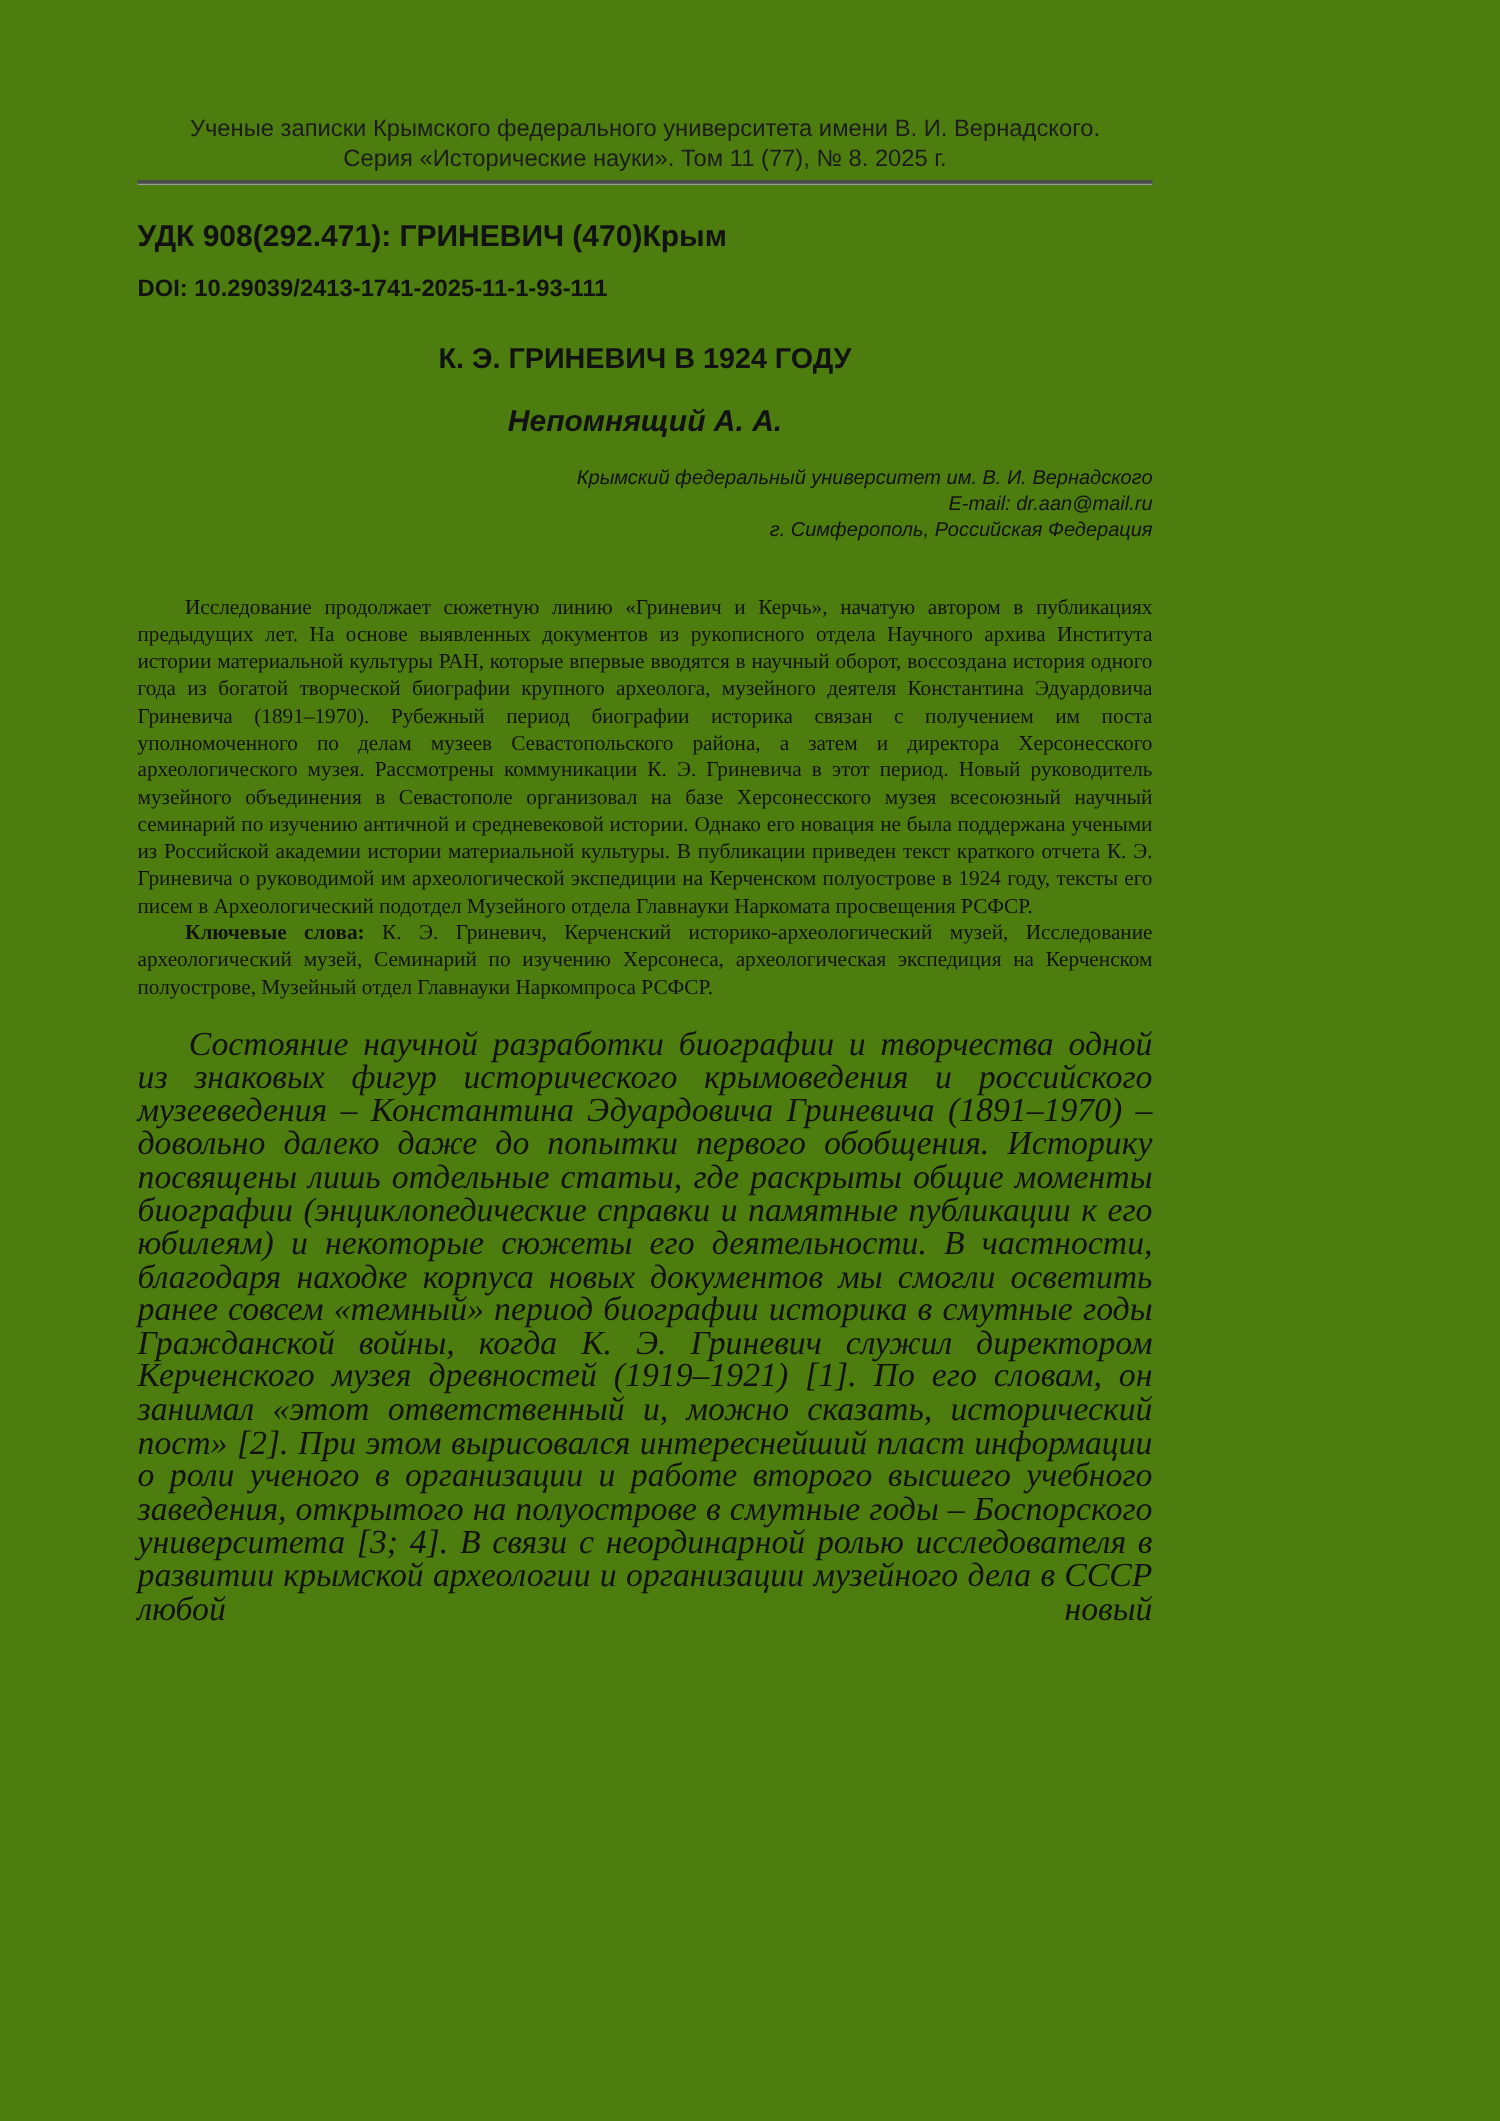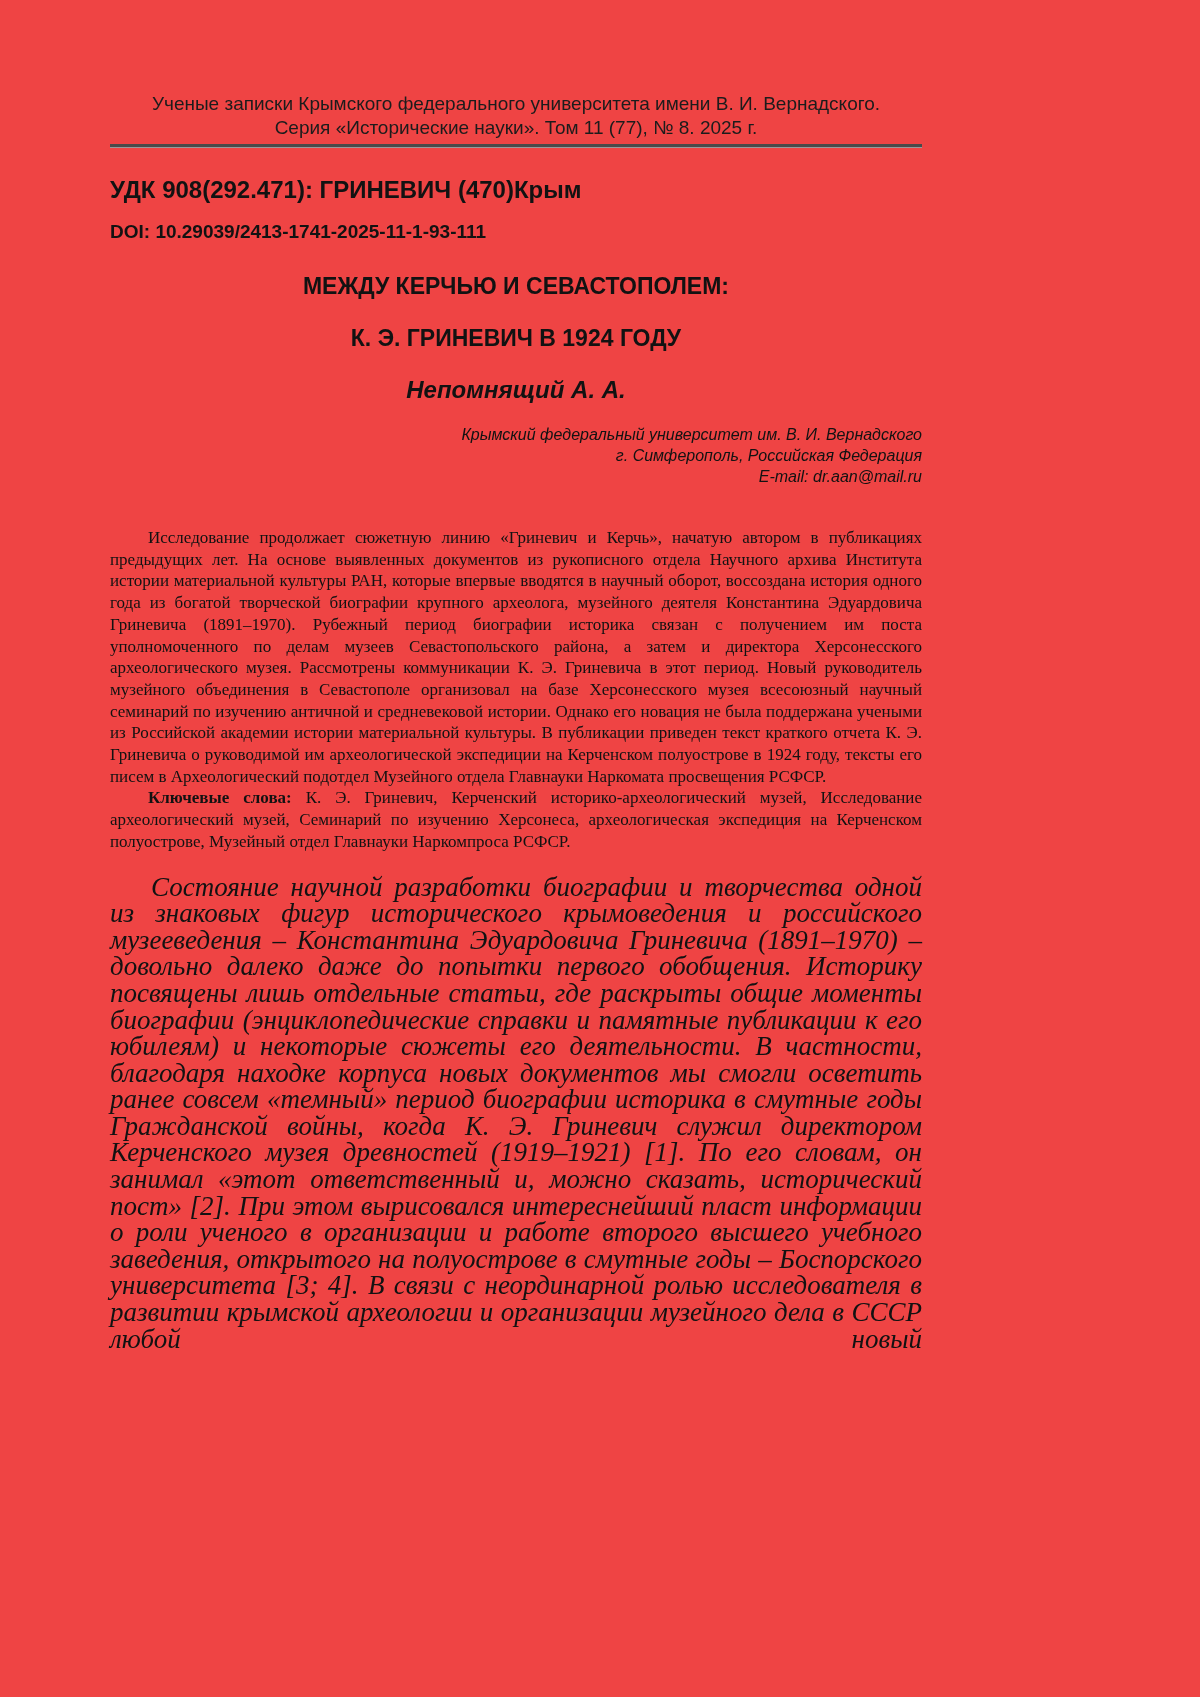--- a/index.html
+++ b/index.html
@@ -4,21 +4,21 @@
 <style>
   html, body {
     margin: 0;
     padding: 0;
     background: #ffffff;
   }
   .page {
     position: relative;
     width: 1200px;
     height: 1697px;
-    background: #ef4444;
+    background: #4d7c0f;
     color: #121212;
     overflow: hidden;
   }
   .content {
     position: absolute;
     left: 110px;
     top: 0;
     width: 812px;
   }
   
@@ -120,30 +120,29 @@
       <div>Серия «Исторические науки». Том 11 (77), № 8. 2025 г.</div>
     </div>
 
     <div class="header-rule"></div>
 
     <div class="udc">УДК 908(292.471): ГРИНЕВИЧ (470)Крым</div>
 
     <div class="doi">DOI: 10.29039/2413-1741-2025-11-1-93-111</div>
 
     <h1 class="title">
-      <div class="title-line1">МЕЖДУ КЕРЧЬЮ И СЕВАСТОПОЛЕМ:</div>
       <div class="title-line2">К. Э. ГРИНЕВИЧ В 1924 ГОДУ</div>
     </h1>
 
     <div class="author">Непомнящий А. А.</div>
 
     <div class="affiliation">
       <div>Крымский федеральный университет им. В. И. Вернадского</div>
+      <div>E-mail: dr.aan@mail.ru</div>
       <div>г. Симферополь, Российская Федерация</div>
-      <div>E-mail: dr.aan@mail.ru</div>
     </div>
 
     <p class="abstract">Исследование продолжает сюжетную линию «Гриневич и Керчь», начатую автором в публикациях предыдущих лет. На основе выявленных документов из рукописного отдела Научного архива Института истории материальной культуры РАН, которые впервые вводятся в научный оборот, воссоздана история одного года из богатой творческой биографии крупного археолога, музейного деятеля Константина Эдуардовича Гриневича (1891–1970). Рубежный период биографии историка связан с получением им поста уполномоченного по делам музеев Севастопольского района, а затем и директора Херсонесского археологического музея. Рассмотрены коммуникации К. Э. Гриневича в этот период. Новый руководитель музейного объединения в Севастополе организовал на базе Херсонесского музея всесоюзный научный семинарий по изучению античной и средневековой истории. Однако его новация не была поддержана учеными из Российской академии истории материальной культуры. В публикации приведен текст краткого отчета К. Э. Гриневича о руководимой им археологической экспедиции на Керченском полуострове в 1924 году, тексты его писем в Археологический подотдел Музейного отдела Главнауки Наркомата просвещения РСФСР.</p>
 
     <p class="keywords"><span class="kw-label">Ключевые слова:</span><span> К. Э. Гриневич, Керченский историко-археологический музей, Исследование археологический музей, Семинарий по изучению Херсонеса, археологическая экспедиция на Керченском полуострове, Музейный отдел Главнауки Наркомпроса РСФСР.</span></p>
 
     <p class="body-par">Состояние научной разработки биографии и творчества одной из знаковых фигур исторического крымоведения и российского музееведения – Константина Эдуардовича Гриневича (1891–1970) – довольно далеко даже до попытки первого обобщения. Историку посвящены лишь отдельные статьи, где раскрыты общие моменты биографии (энциклопедические справки и памятные публикации к его юбилеям) и некоторые сюжеты его деятельности. В частности, благодаря находке корпуса новых документов мы смогли осветить ранее совсем «темный» период биографии историка в смутные годы Гражданской войны, когда К. Э. Гриневич служил директором Керченского музея древностей (1919–1921) [1]. По его словам, он занимал «этот ответственный и, можно сказать, исторический пост» [2]. При этом вырисовался интереснейший пласт информации о роли ученого в организации и работе второго высшего учебного заведения, открытого на полуострове в смутные годы – Боспорского университета [3; 4]. В связи с неординарной ролью исследователя в развитии крымской археологии и организации музейного дела в СССР любой новый</p>
 
   </div>
 </div>

